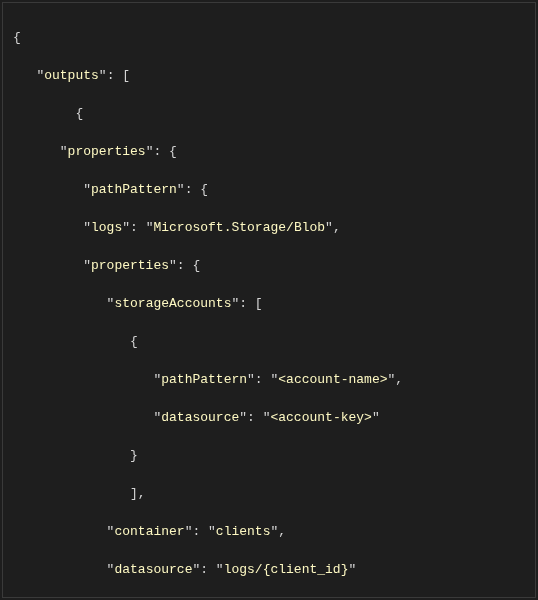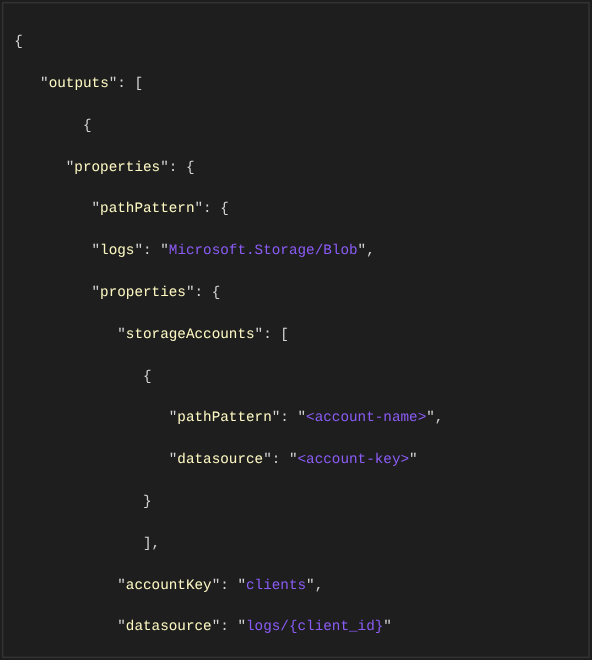--- a/index.html
+++ b/index.html
@@ -20,41 +20,41 @@
     font-family: Consolas, Menlo, Monaco, "Courier New", monospace;
     font-size: 13px;
     line-height: 19px;
     color: #d4d4d4;
     padding: 6px 0 6px 10px;
     white-space: pre;
     overflow: hidden;
   }
   .p  { color: #d4d4d4; }         
   .k  { color: #fef9c3; }         
-  .s  { color: #8b5cf6; }         
+  .s  { color: #fef9c3; }         
   .line { display: block; }
 </style>
 </head>
 <body>
 
 <div class="frame">
 <span class="line"><span class="p">{</span></span>
 <span class="line"><span class="p">   "</span><span class="k">outputs</span><span class="p">": [</span></span>
 <span class="line"><span class="p">        {</span></span>
 <span class="line"><span class="p">      "</span><span class="k">properties</span><span class="p">": {</span></span>
 <span class="line"><span class="p">         "</span><span class="k">pathPattern</span><span class="p">": {</span></span>
 <span class="line"><span class="p">         "</span><span class="k">logs</span><span class="p">": "</span><span class="s">Microsoft.Storage/Blob</span><span class="p">",</span></span>
 <span class="line"><span class="p">         "</span><span class="k">properties</span><span class="p">": {</span></span>
 <span class="line"><span class="p">            "</span><span class="k">storageAccounts</span><span class="p">": [</span></span>
 <span class="line"><span class="p">               {</span></span>
 <span class="line"><span class="p">                  "</span><span class="k">pathPattern</span><span class="p">": "</span><span class="s">&lt;account-name&gt;</span><span class="p">",</span></span>
 <span class="line"><span class="p">                  "</span><span class="k">datasource</span><span class="p">": "</span><span class="s">&lt;account-key&gt;</span><span class="p">"</span></span>
 <span class="line"><span class="p">               }</span></span>
 <span class="line"><span class="p">               ],</span></span>
-<span class="line"><span class="p">            "</span><span class="k">accountKey</span><span class="p">": "</span><span class="s">clients</span><span class="p">",</span></span>
+<span class="line"><span class="p">            "</span><span class="k">container</span><span class="p">": "</span><span class="s">clients</span><span class="p">",</span></span>
 <span class="line"><span class="p">            "</span><span class="k">datasource</span><span class="p">": "</span><span class="s">logs/{client_id}</span><span class="p">"</span></span>
 
 
 
 
 
 
 
 
 

